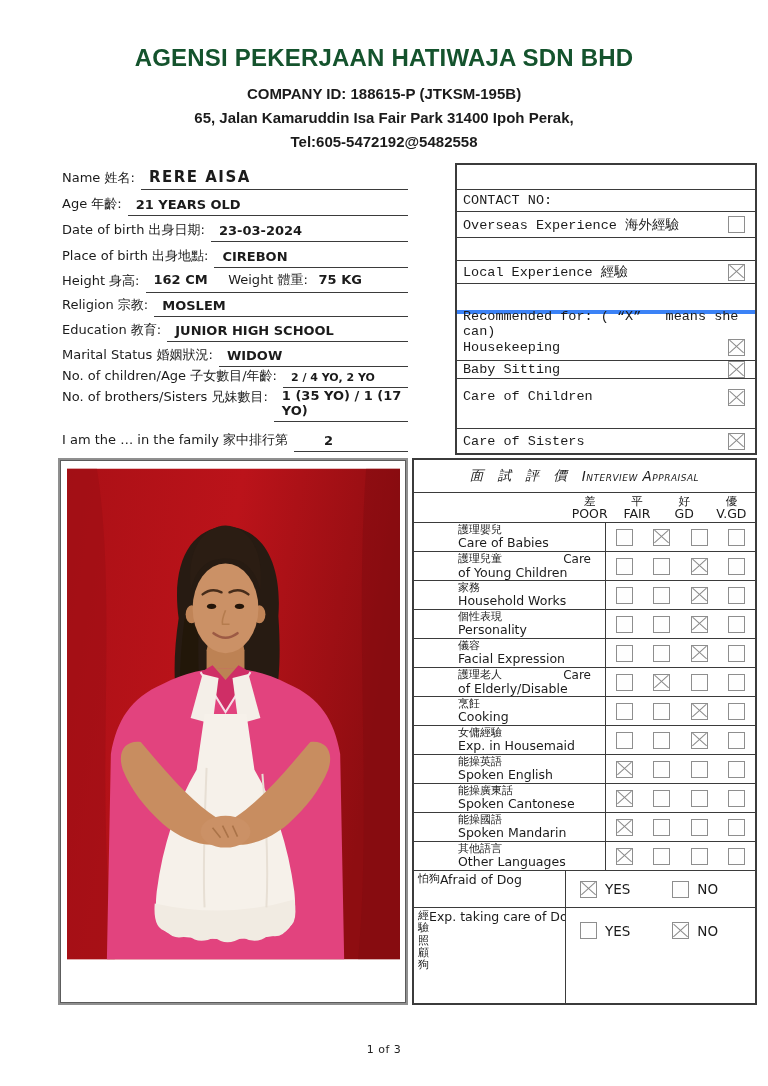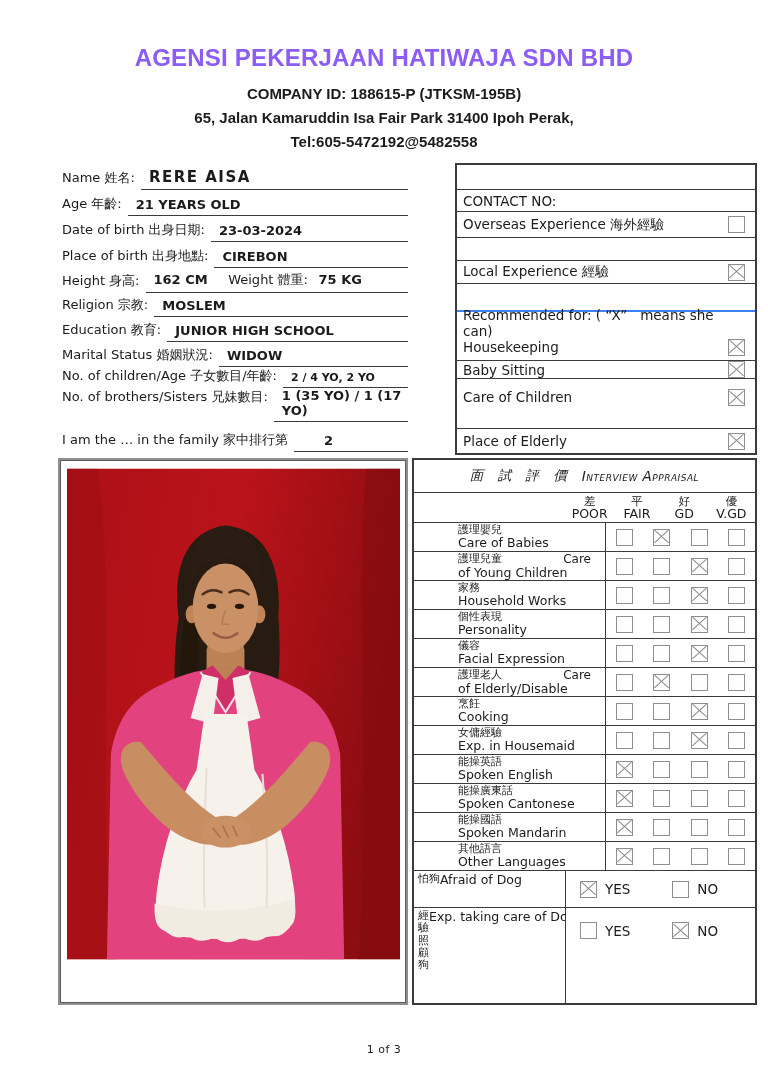--- a/index.html
+++ b/index.html
@@ -5,21 +5,21 @@
   * { margin:0; padding:0; box-sizing:border-box; }
   html,body { background:#ffffff; }
   body {
     width:768px; height:1086px; position:relative;
     font-family:"DejaVu Sans", sans-serif; color:#1b1b1b; overflow:hidden;
   }
 
   
   .doc-header { position:absolute; top:44px; left:0; width:100%; text-align:center;
                 font-family:"Liberation Sans", sans-serif; }
-  .agency { font-size:24px; font-weight:bold; color:#8b5cf6; margin-bottom:13px; letter-spacing:0.2px; }
+  .agency { font-size:24px; font-weight:bold; color:#14532d; margin-bottom:13px; letter-spacing:0.2px; }
   .sub { font-size:15px; font-weight:bold; margin-bottom:7px; }
 
   
   .form-left { position:absolute; left:62px; top:166px; width:346px; font-size:13px; }
   .frow { display:flex; align-items:flex-end; }
   .frow.top { align-items:flex-start; }
   .flabel { white-space:nowrap; padding:0 6px 3px 0; }
   .fval { flex:1; border-bottom:1.4px solid #3b3b3b; font-weight:bold; padding:0 0 3px 8px; }
   .h24{height:24px} .h26{height:26px} .h25{height:25px} .h21{height:21px} .h44{height:44px} .h20{height:20px}
   .name-val { font-size:15px; letter-spacing:1.5px; }
@@ -31,25 +31,25 @@
   .cb { width:17px; height:17px; border:1px solid #8e8e8e; background:#fefefe;
         position:relative; display:inline-block; flex:none; }
   .cb[data-checked="true"]::before, .cb[data-checked="true"]::after {
     content:""; position:absolute; left:-2px; top:6.8px; width:19px; height:1.3px; background:#898989;
   }
   .cb[data-checked="true"]::before { transform:rotate(42deg); }
   .cb[data-checked="true"]::after  { transform:rotate(-42deg); }
 
   
   .cbox { position:absolute; left:455px; top:163px; width:302px; border:2px solid #3b3b3b;
-          font-size:13.5px; background:#fff; }
+          font-size:13.5px; background:#fff;font-family:Liberation Mono, monospace; }
   .crow { display:flex; align-items:center; border-top:1px solid #3b3b3b; padding:0 10px 0 6px; }
   .crow:first-child { border-top:none; }
   .crow .cb { margin-left:auto; }
-  .rec-header { border-top:2px solid #3b82f6; }
+  .rec-header { border-top:4px solid #3b82f6; }
   .rec-header span { white-space:pre-wrap; }
   .no-top { border-top:none; }
   .row-top { align-items:flex-start; padding-top:10px; }
   .ch24{height:24px} .ch22{height:22px} .ch26{height:26px} .ch23{height:23px}
   .ch27{height:27px} .ch18{height:18px} .ch50{height:50px} .ch25{height:25px}
 
   
   .pbox { position:absolute; left:58px; top:458px; width:350px; height:547px;
           border:2px solid #8f8f8f; box-shadow: inset 0 0 0 1px #5c5c5c; background:#fff; }
   .pbox svg { position:absolute; left:7px; top:8px; width:333px; height:492px; display:block; }
@@ -173,21 +173,21 @@
     </div>
     <div class="crow ch18">
       <span>Baby Sitting</span>
       <span class="cb" data-checked="true"></span>
     </div>
     <div class="crow ch50 row-top">
       <span>Care of Children</span>
       <span class="cb" data-checked="true"></span>
     </div>
     <div class="crow ch25">
-      <span>Place of Elderly</span>
+      <span>Care of Sisters</span>
       <span class="cb" data-checked="true"></span>
     </div>
   </div>
 
   <div class="pbox">
     <svg viewBox="0 0 334 492" aria-hidden="true">
       <defs>
         <linearGradient id="bgg" x1="0" y1="0" x2="1" y2="0.25">
           <stop offset="0" stop-color="#ab1016"></stop>
           <stop offset="0.5" stop-color="#bb131a"></stop>

